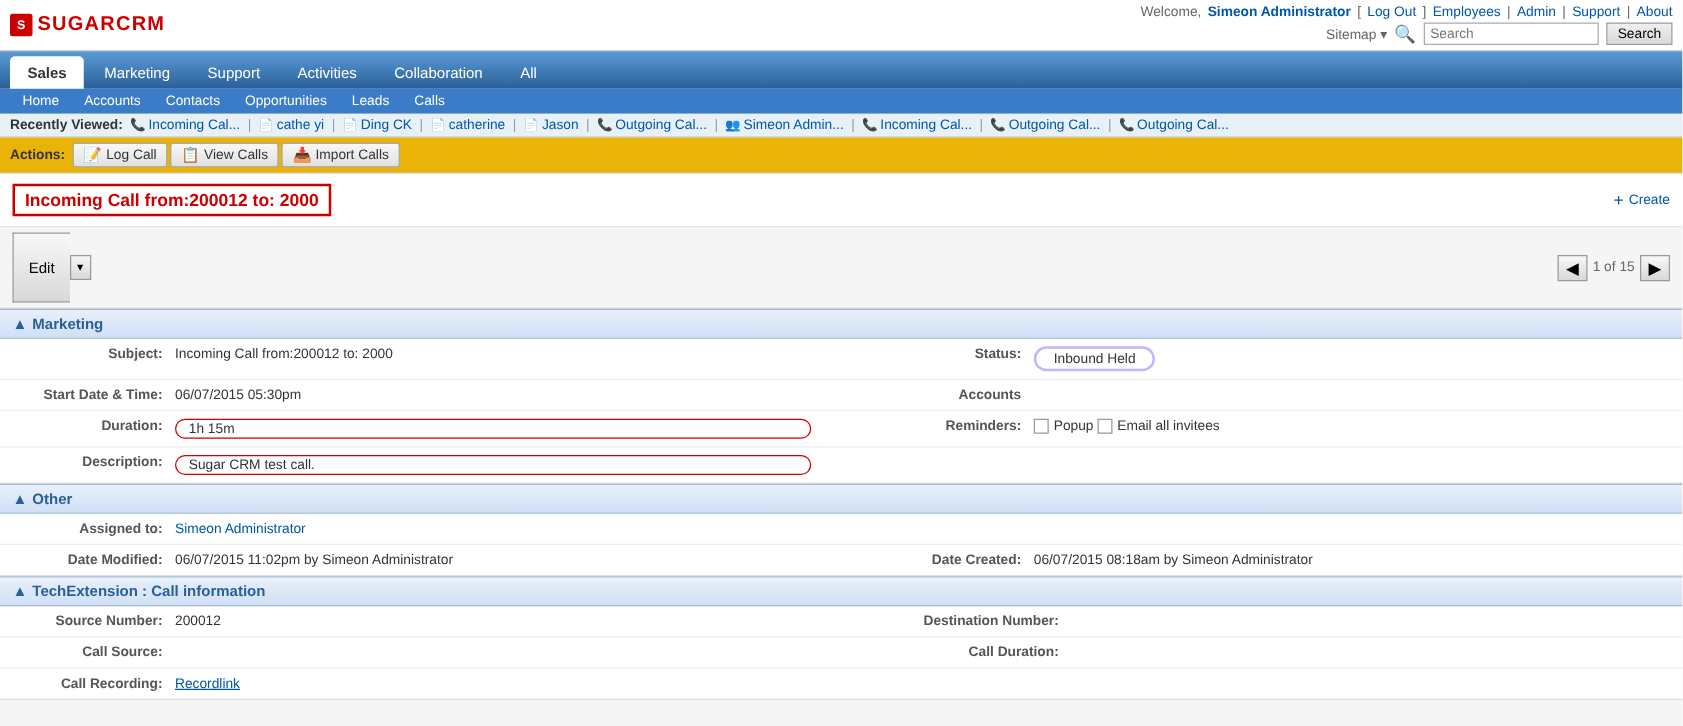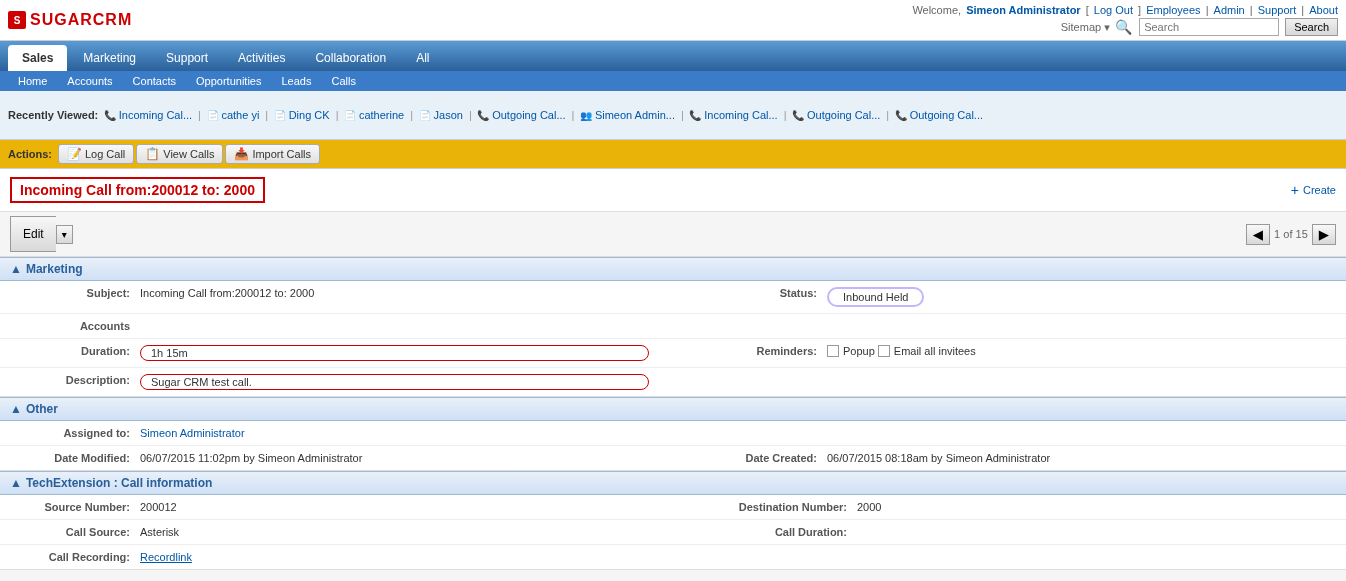--- a/index.html
+++ b/index.html
@@ -25,21 +25,21 @@
     
     .nav-tabs { background: linear-gradient(to bottom, #5b9bd5, #2a6099); padding: 0 8px; display: flex; align-items: flex-end; }
     .nav-tab { padding: 6px 14px; font-size: 12px; cursor: pointer; color: #fff; border-radius: 4px 4px 0 0; margin-right: 2px; margin-top: 4px; text-decoration: none; }
     .nav-tab.active { background: #fff; color: #333; font-weight: bold; }
 
     
     .sub-nav { background: #3a7cc7; padding: 0 8px; display: flex; align-items: flex-start; }
     .sub-nav-item { padding: 4px 10px; font-size: 11px; color: #fff; cursor: pointer; text-decoration: none; }
 
     
-    .recently-viewed { background: #e8f0f8; border-bottom: 1px solid #c0d0e0; padding: 18px 8px; display: flex; align-items: center; gap: 6px; font-size: 11px; overflow: hidden; }
+    .recently-viewed { background: #e8f0f8; border-bottom: 1px solid #c0d0e0; padding: 3px 8px; display: flex; align-items: center; gap: 6px; font-size: 11px; overflow: hidden; }
     .recently-viewed-label { font-weight: bold; color: #333; white-space: nowrap; }
     .recent-item { display: flex; align-items: center; gap: 2px; color: #0057a8; cursor: pointer; white-space: nowrap; }
     .recent-item-icon { font-size: 10px; color: #888; }
     .recent-separator { color: #999; }
 
     
     .actions-bar { background: #eab308; border-bottom: 1px solid #ccc; padding: 4px 8px; display: flex; align-items: center; gap: 2px; font-size: 11px; }
     .actions-label { font-weight: bold; margin-right: 4px; }
     .action-btn { display: flex; align-items: center; gap: 3px; padding: 2px 8px; background: linear-gradient(to bottom, #f8f8f8, #e0e0e0); border: 1px solid #aaa; border-radius: 3px; cursor: pointer; color: #333; font-size: 11px; }
     .action-icon { font-size: 12px; }
@@ -49,21 +49,21 @@
 
     
     .title-bar { display: flex; align-items: center; justify-content: space-between; padding: 8px 10px; background: #fff; border-bottom: 1px solid #ddd; }
     .record-title { font-size: 14px; font-weight: bold; color: #cc0000; border: 2px solid #cc0000; padding: 3px 8px; }
     .title-create { display: flex; align-items: center; gap: 4px; color: #0057a8; font-size: 11px; cursor: pointer; }
     .title-create .plus { font-size: 14px; }
 
     
     .edit-toolbar { display: flex; align-items: center; justify-content: space-between; padding: 4px 10px; background: #f5f5f5; border-bottom: 1px solid #ddd; }
     .edit-btn-group { display: flex; align-items: center; }
-    .edit-btn { background: linear-gradient(to bottom, #f8f8f8, #d8d8d8); border: 1px solid #999; padding: 10px 12px; font-size: 12px; cursor: pointer; border-right: none; }
+    .edit-btn { background: linear-gradient(to bottom, #f8f8f8, #d8d8d8); border: 1px solid #999; padding: 20px 12px; font-size: 12px; cursor: pointer; border-right: none; }
     .edit-dropdown { background: linear-gradient(to bottom, #f8f8f8, #d8d8d8); border: 1px solid #999; padding: 3px 5px; font-size: 10px; cursor: pointer; }
     .pagination { display: flex; align-items: center; gap: 4px; font-size: 11px; color: #666; }
     .page-nav { background: linear-gradient(to bottom, #f8f8f8, #d8d8d8); border: 1px solid #999; padding: 2px 6px; cursor: pointer; }
 
     
     .section-header { background: linear-gradient(to bottom, #e8f0fa, #d0e0f5); border-top: 1px solid #a0b8d0; border-bottom: 1px solid #a0b8d0; padding: 4px 10px; font-size: 12px; font-weight: bold; color: #2a6099; display: flex; align-items: center; gap: 4px; }
     .section-collapse { cursor: pointer; }
 
     
     .detail-section { border-bottom: 1px solid #ddd; }
@@ -209,20 +209,24 @@
         <span class="field-value">Incoming Call from:200012 to: 2000</span>
       </div>
       <div class="detail-col">
         <span class="field-label">Status:</span>
         <span class="status-circle">Inbound Held</span>
       </div>
     </div>
 
     <div class="detail-row">
       <div class="detail-col">
+        <span class="field-label">Start Date &amp; Time:</span>
+        <span class="field-value">06/07/2015 05:30pm</span>
+      </div>
+      <div class="detail-col">
         <span class="field-label">Accounts</span>
         <span class="field-value"></span>
       </div>
     </div>
 
     <div class="detail-row">
       <div class="detail-col">
         <span class="field-label">Duration:</span>
         <span class="field-value red-circle">1h 15m</span>
       </div>
@@ -282,28 +286,26 @@
       <span>TechExtension : Call information</span>
     </div>
 
     <div class="detail-row">
       <div class="detail-col">
         <span class="field-label">Source Number:</span>
         <span class="field-value">200012</span>
       </div>
       <div class="detail-col">
         <span class="field-label" style="min-width:150px;">Destination Number:</span>
-        <span class="field-value">2000</span>
       </div>
     </div>
 
     <div class="detail-row">
       <div class="detail-col">
         <span class="field-label">Call Source:</span>
-        <span class="field-value">Asterisk</span>
       </div>
       <div class="detail-col">
         <span class="field-label" style="min-width:150px;">Call Duration:</span>
       </div>
     </div>
 
     <div class="detail-row">
       <div class="detail-col">
         <span class="field-label">Call Recording:</span>
         <span class="field-value blue" style="cursor:pointer;text-decoration:underline;">Recordlink</span>

